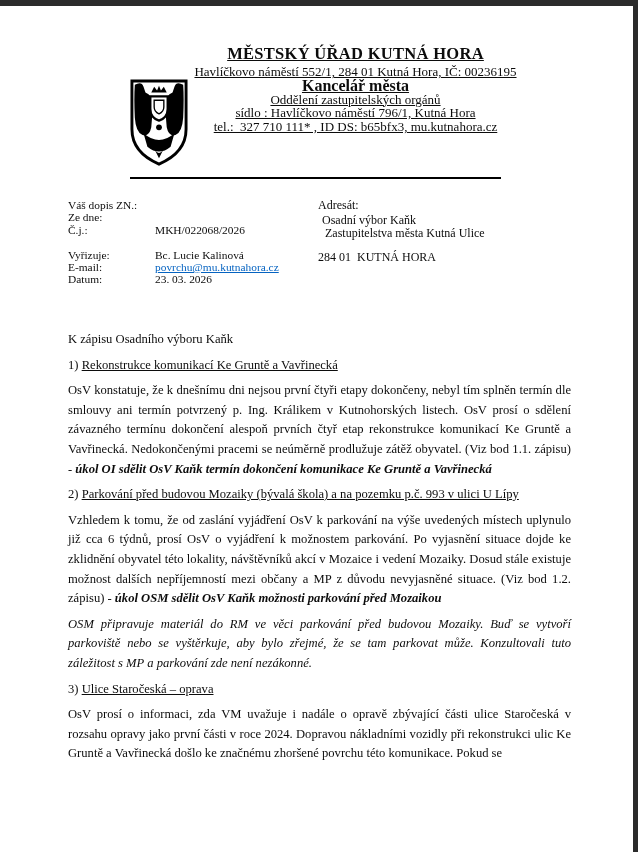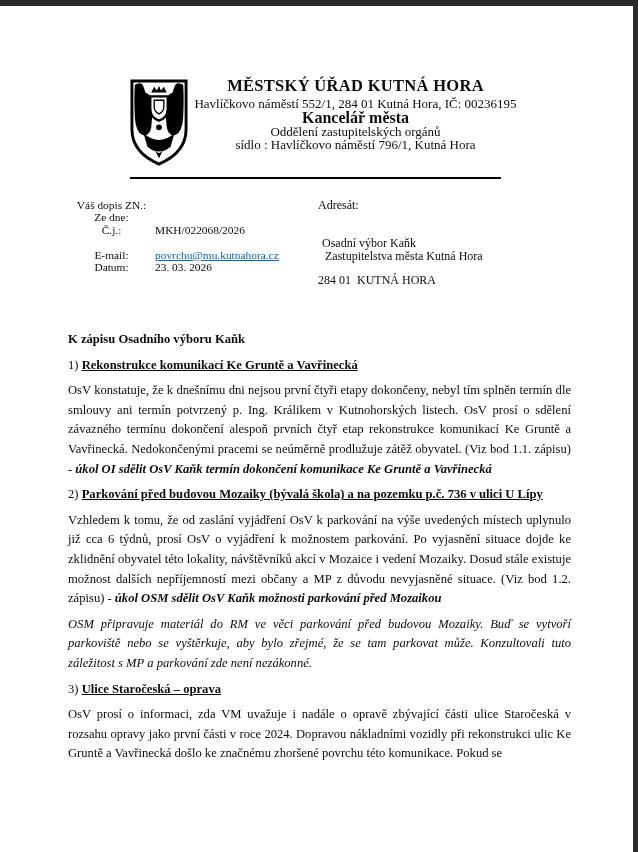--- a/index.html
+++ b/index.html
@@ -5,43 +5,43 @@
   html,body{margin:0;padding:0;background:#4a4a4a;}
   .page{
     position:relative;width:638px;height:852px;background:#ffffff;overflow:hidden;
     font-family:"Liberation Serif","DejaVu Serif",serif;color:#0c0c0c;
   }
   .topbar{position:absolute;top:0;left:0;width:638px;height:6px;background:#2b2b2b;}
   .rightbar{position:absolute;top:0;right:0;width:5px;height:852px;background:#2b2b2b;}
 
   
   .emblem{position:absolute;top:79px;left:130px;width:58px;height:87px;}
-  .hdr{position:absolute;top:76px;left:148px;width:415px;text-align:center;}
+  .hdr{position:absolute;top:44px;left:148px;width:415px;text-align:center;text-decoration:underline;}
   .h-title{font-size:16.5px;font-weight:bold;letter-spacing:.3px;line-height:19px;margin-bottom:2px;}
   .h-line{font-size:13px;line-height:13.6px;}
   .h-office{font-size:16px;font-weight:bold;line-height:14px;}
   .rule{position:absolute;top:177px;left:130px;width:371px;height:2px;background:#000;}
 
   
   .meta-left{position:absolute;top:199px;left:68px;width:250px;font-size:11.4px;line-height:12.3px;}
   .mrow{white-space:nowrap;}
-  .mlabel{display:inline-block;width:87px;text-align:center;}
+  .mlabel{display:inline-block;width:87px;}
   .gap{height:13px;}
   a.mail{color:#0563c1;text-decoration:underline;}
   .meta-right{position:absolute;top:199px;left:318px;width:240px;font-size:12px;line-height:12.4px;}
-  .addr1{margin-top:26px;margin-left:4px;}
+  .addr1{margin-top:3px;margin-left:4px;}
   .addr2{margin-left:7px;}
   .addr3{margin-top:12px;}
 
   
   .body{position:absolute;top:330px;left:68px;width:503px;font-size:12.6px;line-height:19.6px;}
   .body p{margin:0 0 6px 0;}
   .para{text-align:justify;}
-  .b{font-weight:bold;}
-  .sec .u{text-decoration:underline;font-weight:bold;}
+  .b{font-weight:normal;}
+  .sec .u{text-decoration:underline;}
   .task{font-weight:bold;font-style:italic;}
   .note{font-style:italic;text-align:justify;}
 </style>
 </head>
 <body>
 
 <div class="page">
   <div class="topbar"></div>
   <div class="rightbar"></div>
 
@@ -58,47 +58,49 @@
       <path d="M26,74 q4,5 8,0 l-4,8 z" fill="#000"></path>
     </svg>
   </div>
 
   <header class="hdr">
     <div class="h-title">MĚSTSKÝ ÚŘAD KUTNÁ HORA</div>
     <div class="h-line">Havlíčkovo náměstí 552/1, 284 01 Kutná Hora, IČ: 00236195</div>
     <div class="h-office">Kancelář města</div>
     <div class="h-line">Oddělení zastupitelských orgánů</div>
     <div class="h-line">sídlo : Havlíčkovo náměstí 796/1, Kutná Hora</div>
+    <div class="h-line">tel.:&nbsp; 327 710 111* , ID DS: b65bfx3, mu.kutnahora.cz</div>
   </header>
 
   <div class="rule"></div>
 
   <section class="meta-left">
     <div class="mrow"><span class="mlabel">Váš dopis ZN.:</span><span></span></div>
     <div class="mrow"><span class="mlabel">Ze dne:</span><span></span></div>
     <div class="mrow"><span class="mlabel">Č.j.:</span><span>MKH/022068/2026</span></div>
     <div class="gap"></div>
+    <div class="mrow"><span class="mlabel">Vyřizuje:</span><span>Bc. Lucie Kalinová</span></div>
     <div class="mrow"><span class="mlabel">E-mail:</span><a class="mail" href="#">povrchu@mu.kutnahora.cz</a></div>
     <div class="mrow"><span class="mlabel">Datum:</span><span>23. 03. 2026</span></div>
   </section>
 
   <section class="meta-right">
     <div>Adresát:</div>
     <div class="addr1">Osadní výbor Kaňk</div>
-    <div class="addr2">Zastupitelstva města Kutná Hora</div>
+    <div class="addr2">Zastupitelstva města Kutná Ulice</div>
     <div class="addr3">284 01&nbsp; KUTNÁ HORA</div>
   </section>
 
   <main class="body">
     <p class="b">K zápisu Osadního výboru Kaňk</p>
 
     <p class="sec"><span>1)</span> <span class="u">Rekonstrukce komunikací Ke Gruntě a Vavřinecká</span></p>
     <p class="para"><span>OsV konstatuje, že k dnešnímu dni nejsou první čtyři etapy dokončeny, nebyl tím splněn termín dle smlouvy ani termín potvrzený p. Ing. Králikem v Kutnohorských listech. OsV prosí o sdělení závazného termínu dokončení alespoň prvních čtyř etap rekonstrukce komunikací Ke Gruntě a Vavřinecká. Nedokončenými pracemi se neúměrně prodlužuje zátěž obyvatel. (Viz bod 1.1. zápisu) - </span><span class="task">úkol OI sdělit OsV Kaňk termín dokončení komunikace Ke Gruntě a Vavřinecká</span></p>
 
-    <p class="sec"><span>2)</span> <span class="u">Parkování před budovou Mozaiky (bývalá škola) a na pozemku p.č. 736 v ulici U Lípy</span></p>
+    <p class="sec"><span>2)</span> <span class="u">Parkování před budovou Mozaiky (bývalá škola) a na pozemku p.č. 993 v ulici U Lípy</span></p>
     <p class="para"><span>Vzhledem k tomu, že od zaslání vyjádření OsV k parkování na výše uvedených místech uplynulo již cca 6 týdnů, prosí OsV o vyjádření k možnostem parkování. Po vyjasnění situace dojde ke zklidnění obyvatel této lokality, návštěvníků akcí v Mozaice i vedení Mozaiky. Dosud stále existuje možnost dalších nepříjemností mezi občany a MP z důvodu nevyjasněné situace. (Viz bod 1.2. zápisu) - </span><span class="task">úkol OSM sdělit OsV Kaňk možnosti parkování před Mozaikou</span></p>
 
     <p class="note">OSM připravuje materiál do RM ve věci parkování před budovou Mozaiky. Buď se vytvoří parkoviště nebo se vyštěrkuje, aby bylo zřejmé, že se tam parkovat může. Konzultovali tuto záležitost s MP a parkování zde není nezákonné.</p>
 
     <p class="sec"><span>3)</span> <span class="u">Ulice Staročeská – oprava</span></p>
     <p class="para"><span>OsV prosí o informaci, zda VM uvažuje i nadále o opravě zbývající části ulice Staročeská v rozsahu opravy jako první části v roce 2024. Dopravou nákladními vozidly při rekonstrukci ulic Ke Gruntě a Vavřinecká došlo ke značnému zhoršené povrchu této komunikace. Pokud se</span></p>
   </main>
 </div>
 
 </body></html>

